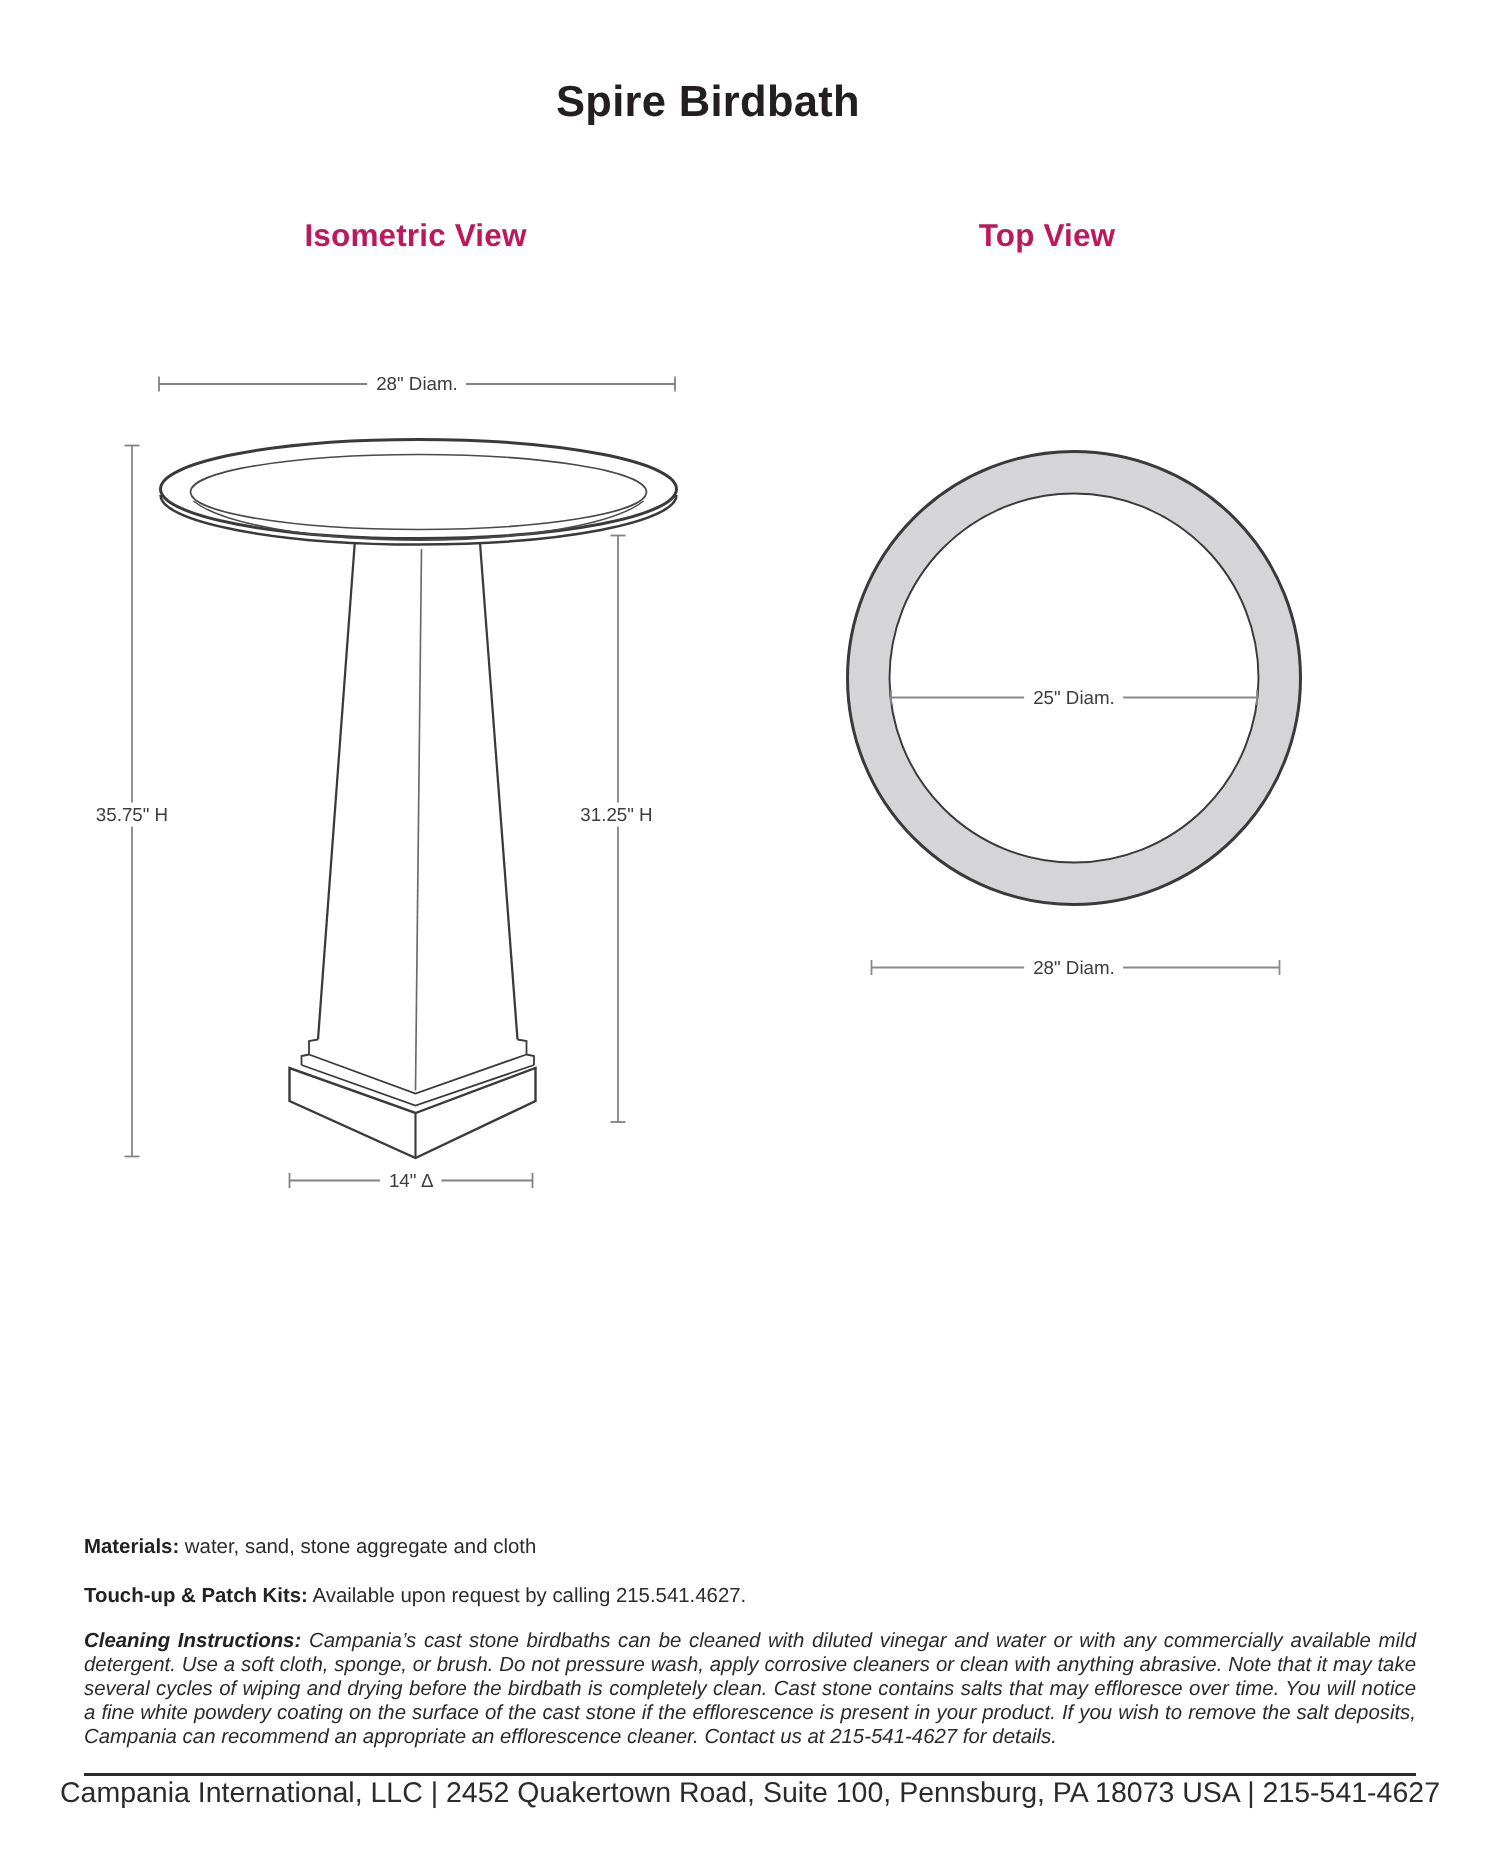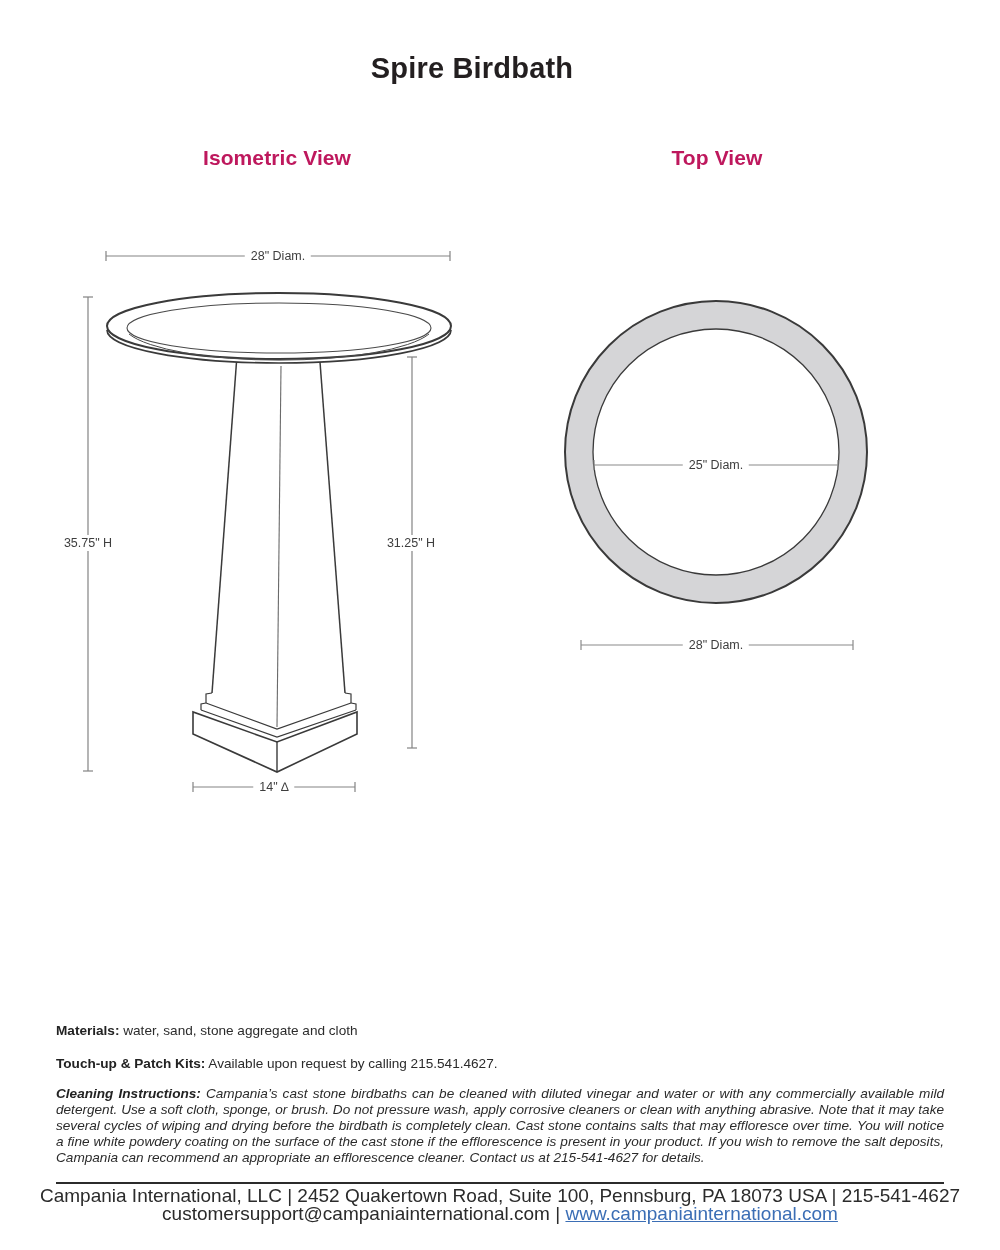--- a/index.html
+++ b/index.html
@@ -25,21 +25,21 @@
   .footer a{color:#3b6eb5;text-decoration:underline;cursor:pointer;}
 </style>
 </head>
 <body>
 
 <div class="page">
 
   <h1 class="title">Spire Birdbath</h1>
 
   <div class="view-label" style="left:277px;top:146px;">Isometric View</div>
-  <div class="view-label" style="left:717px;top:146px;">Top View</div>
+  <div class="view-label" style="left:698px;top:146px;">Top View</div>
 
   <svg class="drawing-svg" width="1000" height="850" viewBox="0 0 1000 850">
 
     <g stroke="#3a3a3a" fill="none">
       <line x1="236.5" y1="362" x2="212" y2="693" stroke-width="1.5"></line>
       <line x1="320" y1="362" x2="345" y2="693" stroke-width="1.5"></line>
       <line x1="281" y1="366" x2="277" y2="727" stroke="#6a6a6a" stroke-width="1.1"></line>
     </g>
 
     <g stroke="#3a3a3a" fill="none">
@@ -108,16 +108,15 @@
 
   <div class="info">
     <p class="materials"><b>Materials:</b><span> water, sand, stone aggregate and cloth</span></p>
     <p class="touchup"><b>Touch-up &amp; Patch Kits:</b><span> Available upon request by calling 215.541.4627.</span></p>
     <p class="cleaning"><b>Cleaning Instructions:</b><span> Campania’s cast stone birdbaths can be cleaned with diluted vinegar and water or with any commercially available mild detergent. Use a soft cloth, sponge, or brush. Do not pressure wash, apply corrosive cleaners or clean with anything abrasive. Note that it may take several cycles of wiping and drying before the birdbath is completely clean. Cast stone contains salts that may effloresce over time. You will notice a fine white powdery coating on the surface of the cast stone if the efflorescence is present in your product. If you wish to remove the salt deposits, Campania can recommend an appropriate an efflorescence cleaner. Contact us at 215-541-4627 for details.</span></p>
   </div>
 
   <div class="footer-rule"></div>
   <div class="footer">
     <div>Campania International, LLC | 2452 Quakertown Road, Suite 100, Pennsburg, PA 18073 USA | 215-541-4627</div>
-    <div><span>customersupport@campaniainternational.com</span><span> | </span><a>www.campaniainternational.com</a></div>
   </div>
 
 </div>
 
 </body></html>

